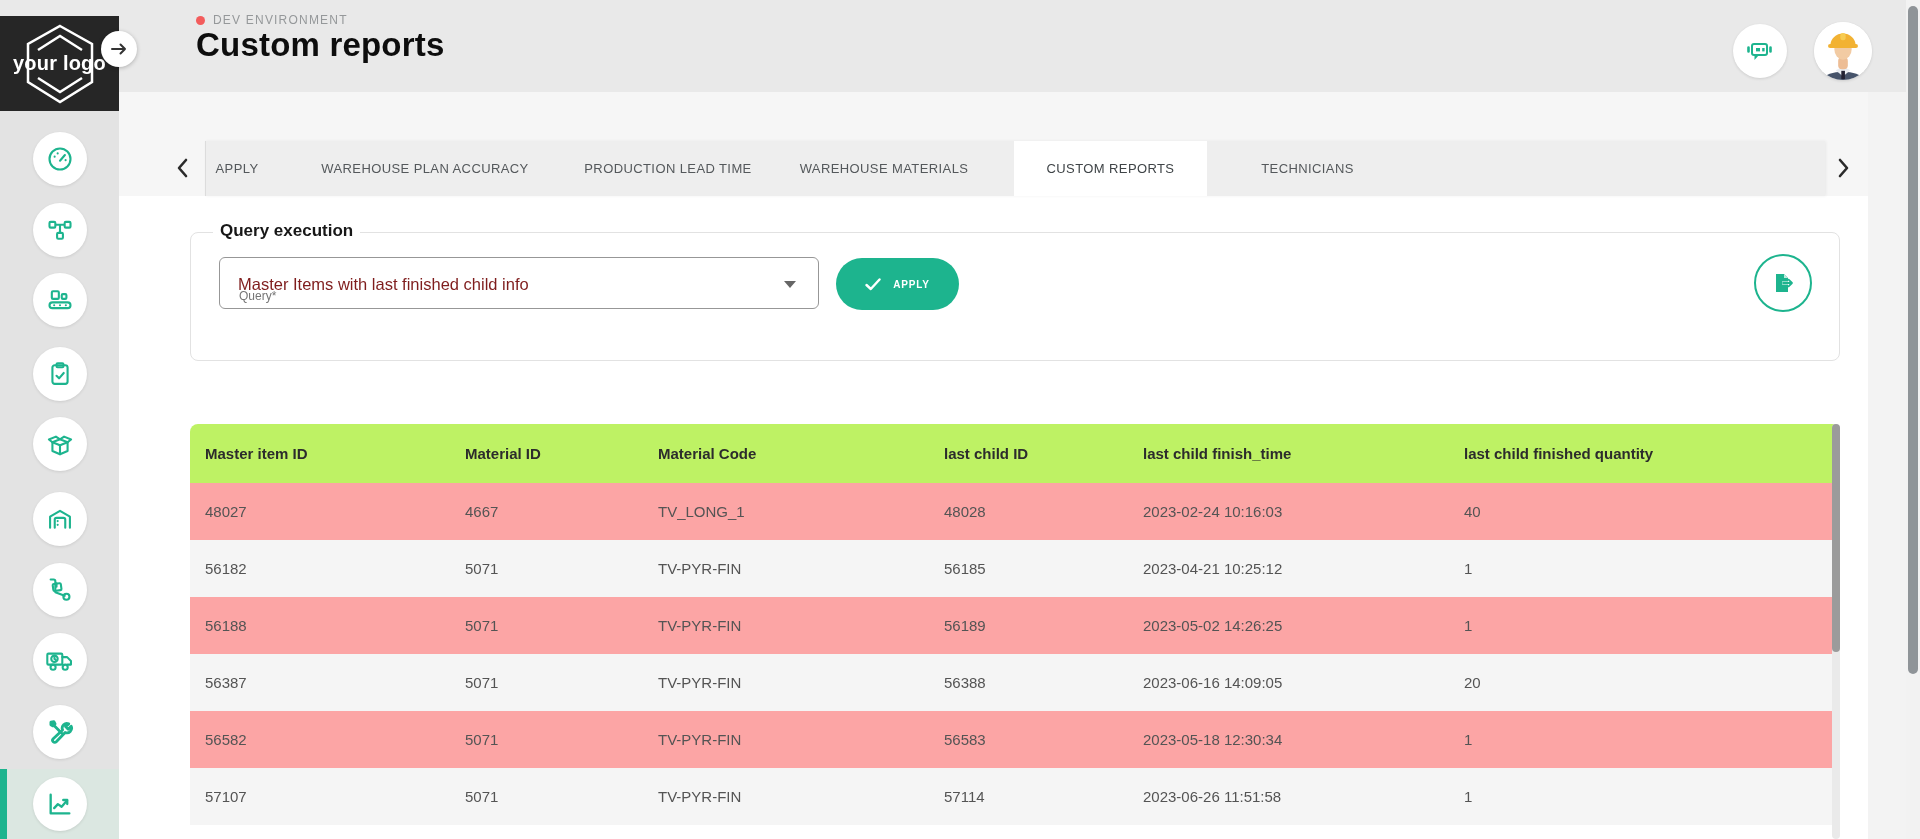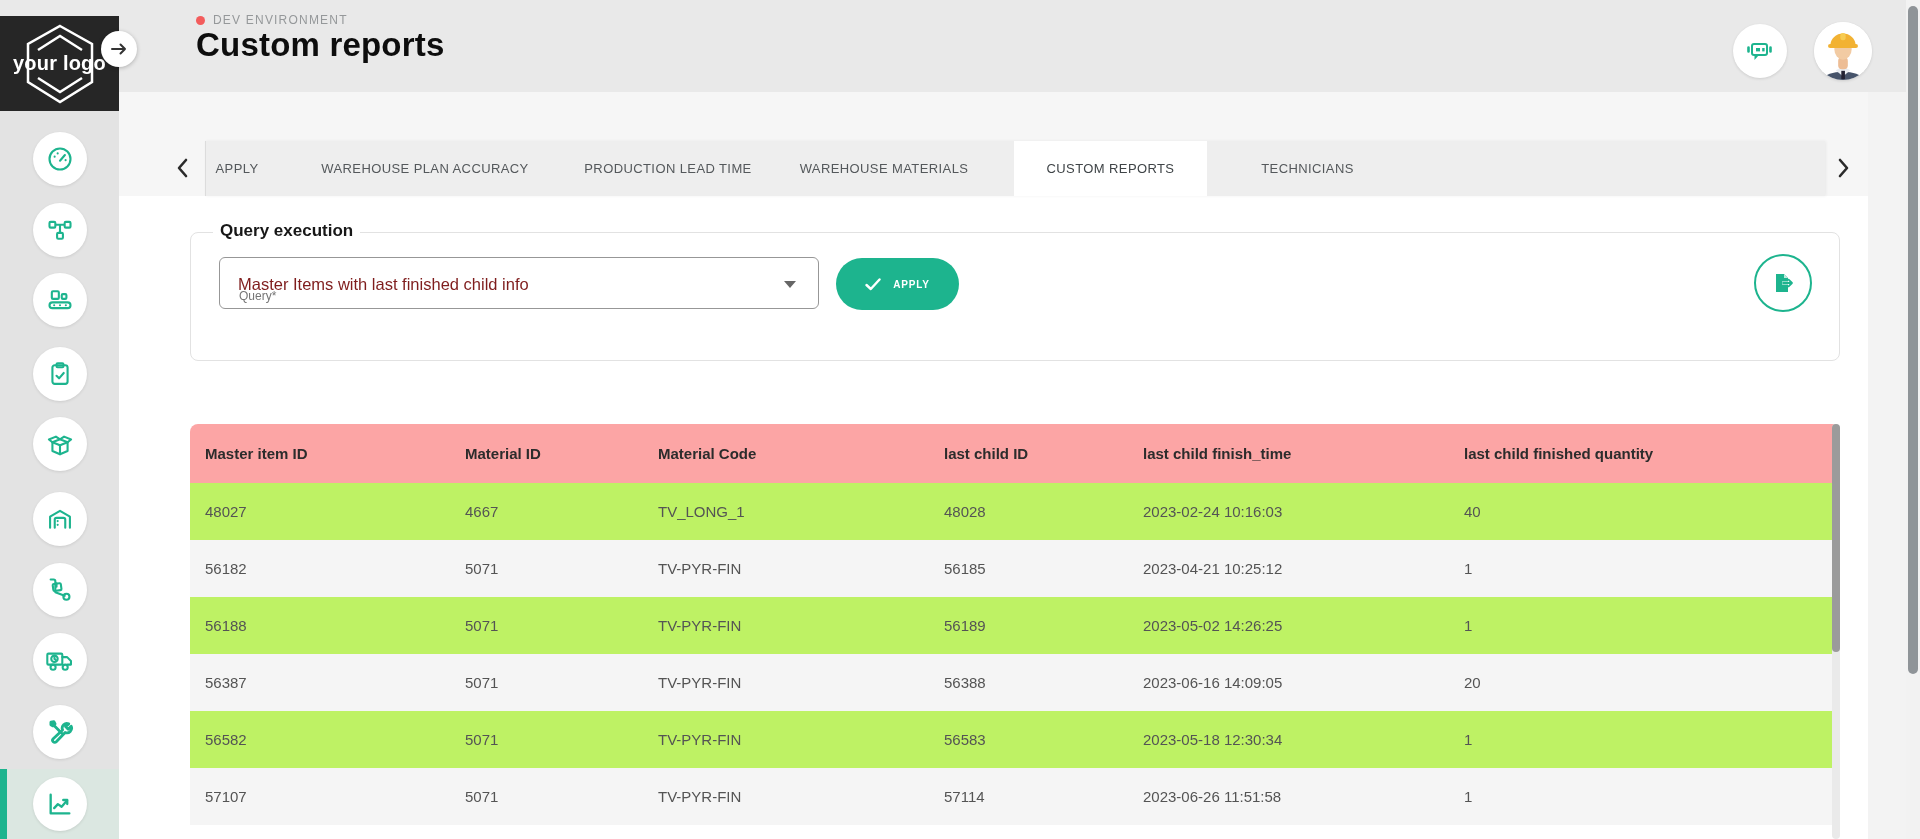--- a/index.html
+++ b/index.html
@@ -64,23 +64,23 @@
                   border-left:6px solid transparent; border-right:6px solid transparent; border-top:7px solid #666; }
   .apply-btn { position:absolute; left:645px; top:25px; width:123px; height:52px; border:none; border-radius:26px;
                background:var(--accent); color:#fff; font-family:inherit; font-size:10px; font-weight:bold; letter-spacing:.8px;
                display:flex; align-items:center; justify-content:center; gap:12px; cursor:pointer; }
   .export-btn { position:absolute; left:1563px; top:21px; width:58px; height:58px; border-radius:50%;
                 background:#fff; border:2px solid var(--accent); display:flex; align-items:center; justify-content:center; cursor:pointer; }
 
   
   .report-table { left:190px; top:424px; width:1650px; }
   .t-row { display:grid; grid-template-columns:260px 193px 286px 199px 321px 1fr; align-items:center; }
-  .t-head { height:59px; background:#fca5a5; border-radius:8px 8px 0 0; }
+  .t-head { height:59px; background:#bef264; border-radius:8px 8px 0 0; }
   .t-head .t-cell { font-weight:bold; font-size:15px; color:#2c2c2c; }
-  .t-body .t-row { height:57px; background:#bef264; }
+  .t-body .t-row { height:57px; background:#fca5a5; }
   .t-body .t-row:nth-child(even) { background:#f5f5f5; }
   .t-cell { padding-left:15px; font-size:15px; color:#545454; white-space:nowrap; overflow:hidden; }
 
   .table-scrollbar { left:1832px; top:424px; width:8px; height:415px; background:#eaeaea; border-radius:4px; }
   .table-scroll-thumb { position:absolute; left:0; top:0; width:8px; height:228px; background:#9b9b9b; border-radius:4px; }
   .page-scrollbar { left:1906px; top:0; width:14px; height:839px; background:#f2f2f2; z-index:9; }
   .page-scroll-thumb { position:absolute; left:2px; top:6px; width:10px; height:668px; background:#8f9498; border-radius:5px; }
 
   svg { display:block; }
 </style>

